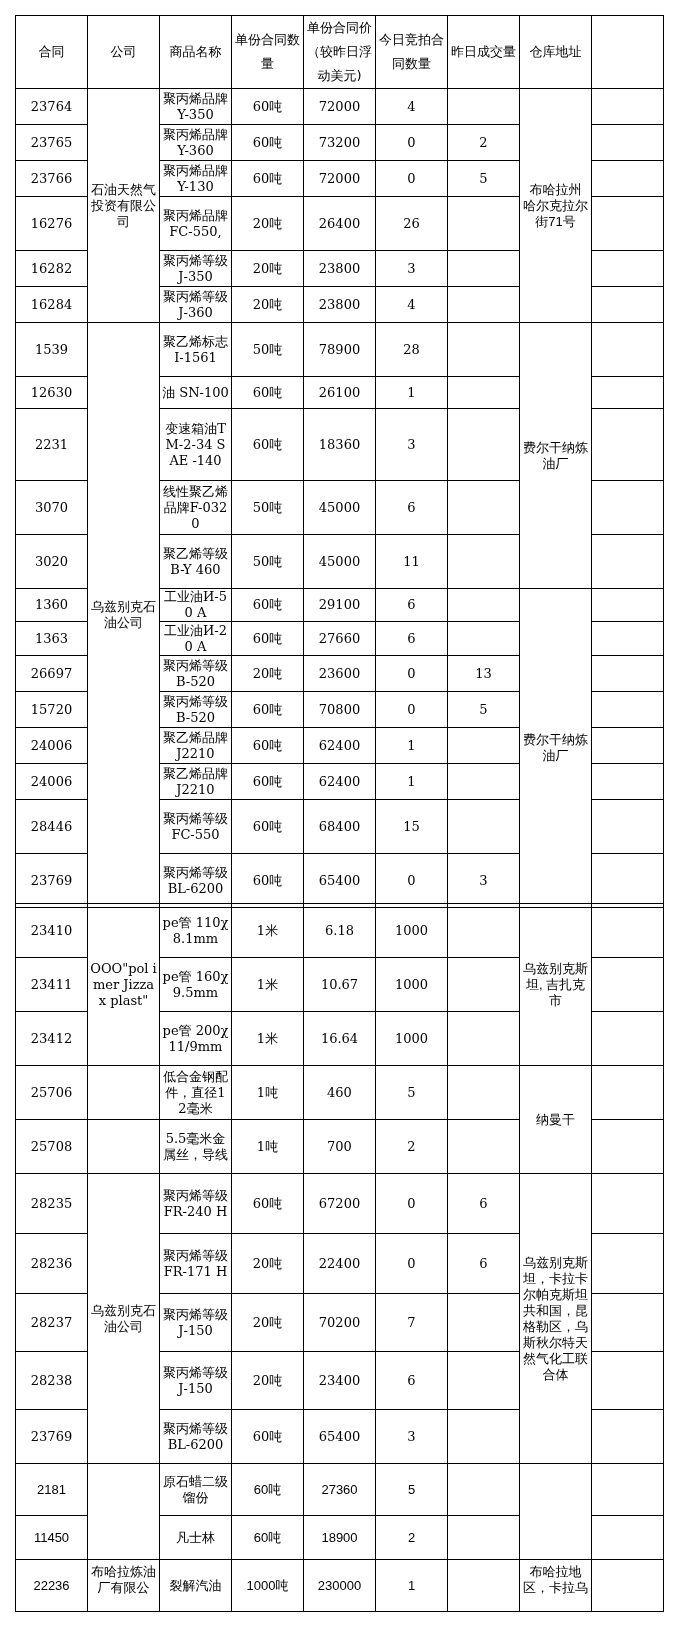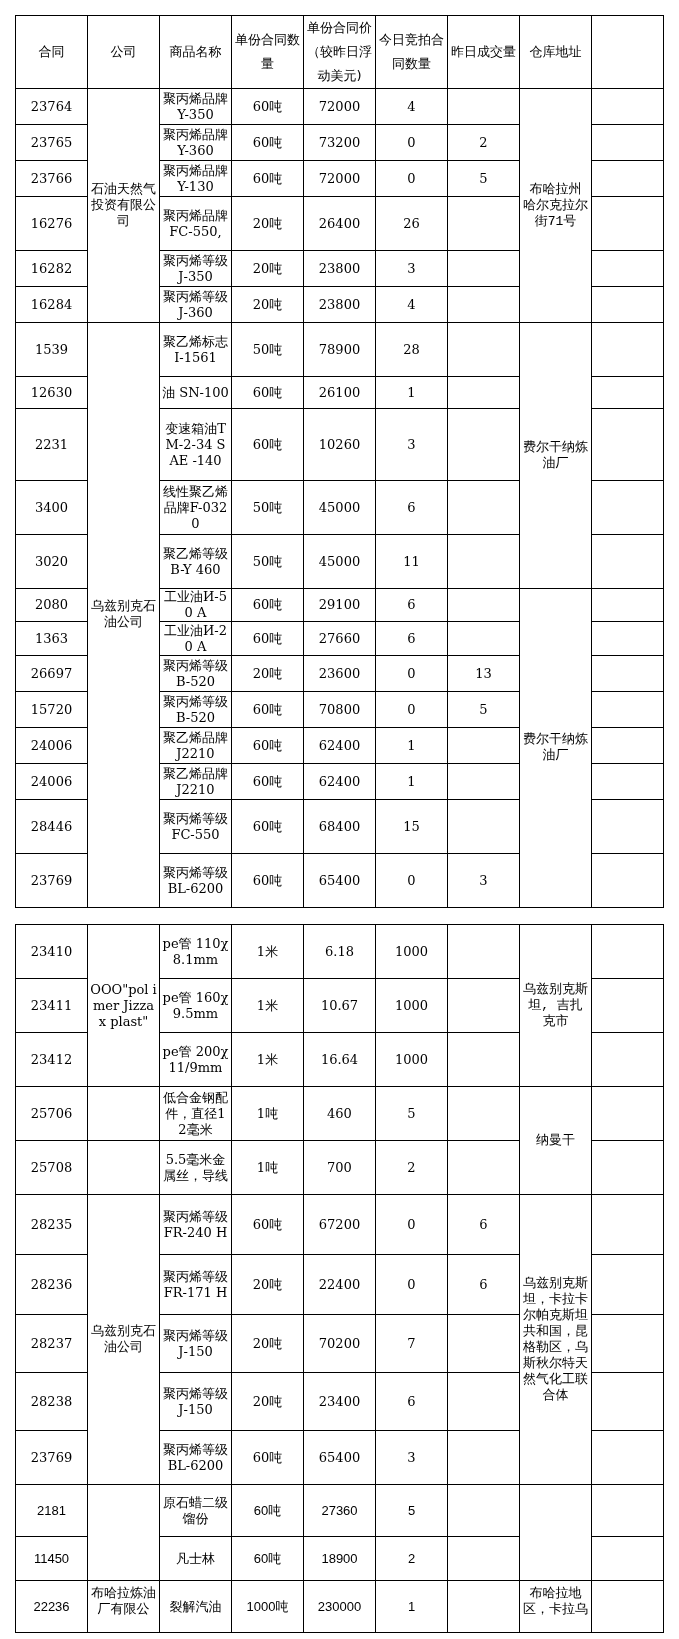--- a/index.html
+++ b/index.html
@@ -4,22 +4,22 @@
 <style>
   html, body { margin: 0; padding: 0; background: #ffffff; }
   body { width: 679px; height: 1639px; position: relative; overflow: hidden;
          font-family: "DejaVu Serif", "Liberation Serif", serif; color: #000; }
   table.grid { position: absolute; left: 15px; top: 15px; border-collapse: collapse; table-layout: fixed; }
   table.grid td, table.grid th {
     border: 1px solid #000; padding: 0 2px; text-align: center; vertical-align: middle;
     font-size: 13px; line-height: 16px; font-weight: normal; overflow: hidden; word-break: break-all;
   }
   table.grid th { font-family: "DejaVu Sans", "Liberation Sans", sans-serif; font-size: 13px; line-height: 24px; margin-top: 36px; }
-  .addr { font-size: 13.5px; line-height: 16px; font-family: Liberation Mono, monospace; }
-  .co { font-family: Liberation Mono, monospace; font-size: 13.5px; line-height: 16px; vertical-align: middle; }
+  .addr { font-size: 13.5px; line-height: 16px; font-family: Liberation Sans, sans-serif; }
+  .co { font-family: Liberation Serif, serif; font-size: 13.5px; line-height: 16px; vertical-align: middle; }
   .bold td { font-family: "Liberation Sans", "DejaVu Sans", sans-serif; font-weight: bold; font-size: 14px; }
   td.noborder { border: none; }
 </style>
 </head>
 <body>
 
 <table class="grid">
   <colgroup>
     <col style="width:72px">
       <col style="width:72px">
@@ -118,46 +118,46 @@
     <td>60吨</td>
     <td>26100</td>
     <td>1</td>
     <td></td>
     <td class="noborder"></td>
   </tr>
   <tr style="height:72px">
     <td>2231</td>
     <td>变速箱油TM-2-34 SAE -140</td>
     <td>60吨</td>
-    <td>10260</td>
+    <td>18360</td>
     <td>3</td>
     <td></td>
     <td class="noborder"></td>
   </tr>
   <tr style="height:54px">
-    <td>3400</td>
+    <td>3070</td>
     <td>线性聚乙烯品牌F-0320</td>
     <td>50吨</td>
     <td>45000</td>
     <td>6</td>
     <td></td>
     <td class="noborder"></td>
   </tr>
   <tr style="height:54px">
     <td>3020</td>
     <td>聚乙烯等级B-Y 460</td>
     <td>50吨</td>
     <td>45000</td>
     <td>11</td>
     <td></td>
     <td class="noborder"></td>
   </tr>
 
   <tr style="height:32px">
-    <td>2080</td>
+    <td>1360</td>
     <td>工业油И-50 A</td>
     <td>60吨</td>
     <td>29100</td>
     <td>6</td>
     <td></td>
     <td rowspan="8" class="addr">费尔干纳炼油厂</td>
     <td class="noborder"></td>
   </tr>
   <tr style="height:34px">
     <td>1363</td>
@@ -218,21 +218,21 @@
     <td>聚丙烯等级BL-6200</td>
     <td>60吨</td>
     <td>65400</td>
     <td>0</td>
     <td>3</td>
     <td class="noborder"></td>
   </tr>
 </tbody>
   </table>
 
-<table class="grid" style="top:924px">
+<table class="grid" style="top:903px">
   <colgroup>
     <col style="width:72px">
       <col style="width:72px">
       <col style="width:72px">
       <col style="width:72px">
     <col style="width:72px">
       <col style="width:72px">
       <col style="width:72px">
       <col style="width:72px">
       <col style="width:72px">

